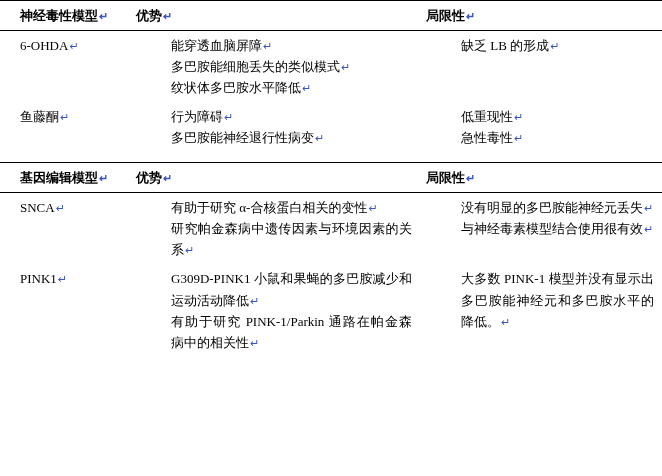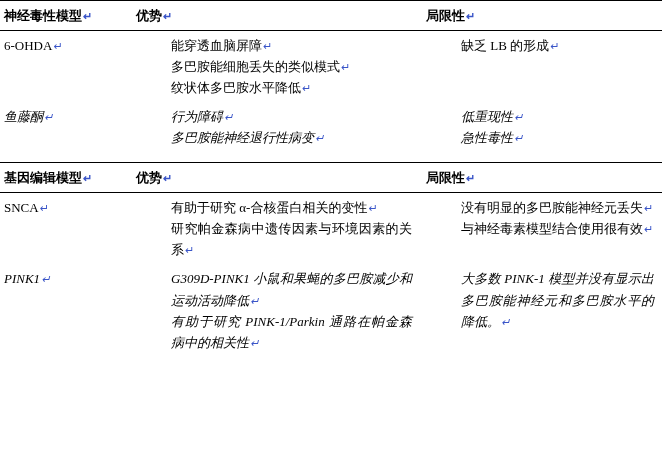--- a/index.html
+++ b/index.html
@@ -31,29 +31,28 @@
   table.tbl col.c2 { width: 290px; }
   table.tbl col.c3 { width: 242px; }
 
   tr.head-row > td {
     border-top: 1.6px solid #000;
     border-bottom: 1.1px solid #000;
     font-weight: bold;
   }
   tr.last-row > td {
     border-bottom: 0;
-    font-style: italic;
   }
   td {
     vertical-align: top;
     padding: 4px 8px 4px 6px;
     line-height: 1.62;
     font-size: 13px;
   }
-  td.c1 { padding-left: 4px; margin-top: 36px; }
+  td.c1 { padding-left: 20px; margin-top: 36px; }
   .cell-line {
     position: relative;
     white-space: normal;
   }
   .just {
     text-align: justify;
     text-justify: inter-ideograph;
     margin-left: 35px;
   }
   .pilcrow {

